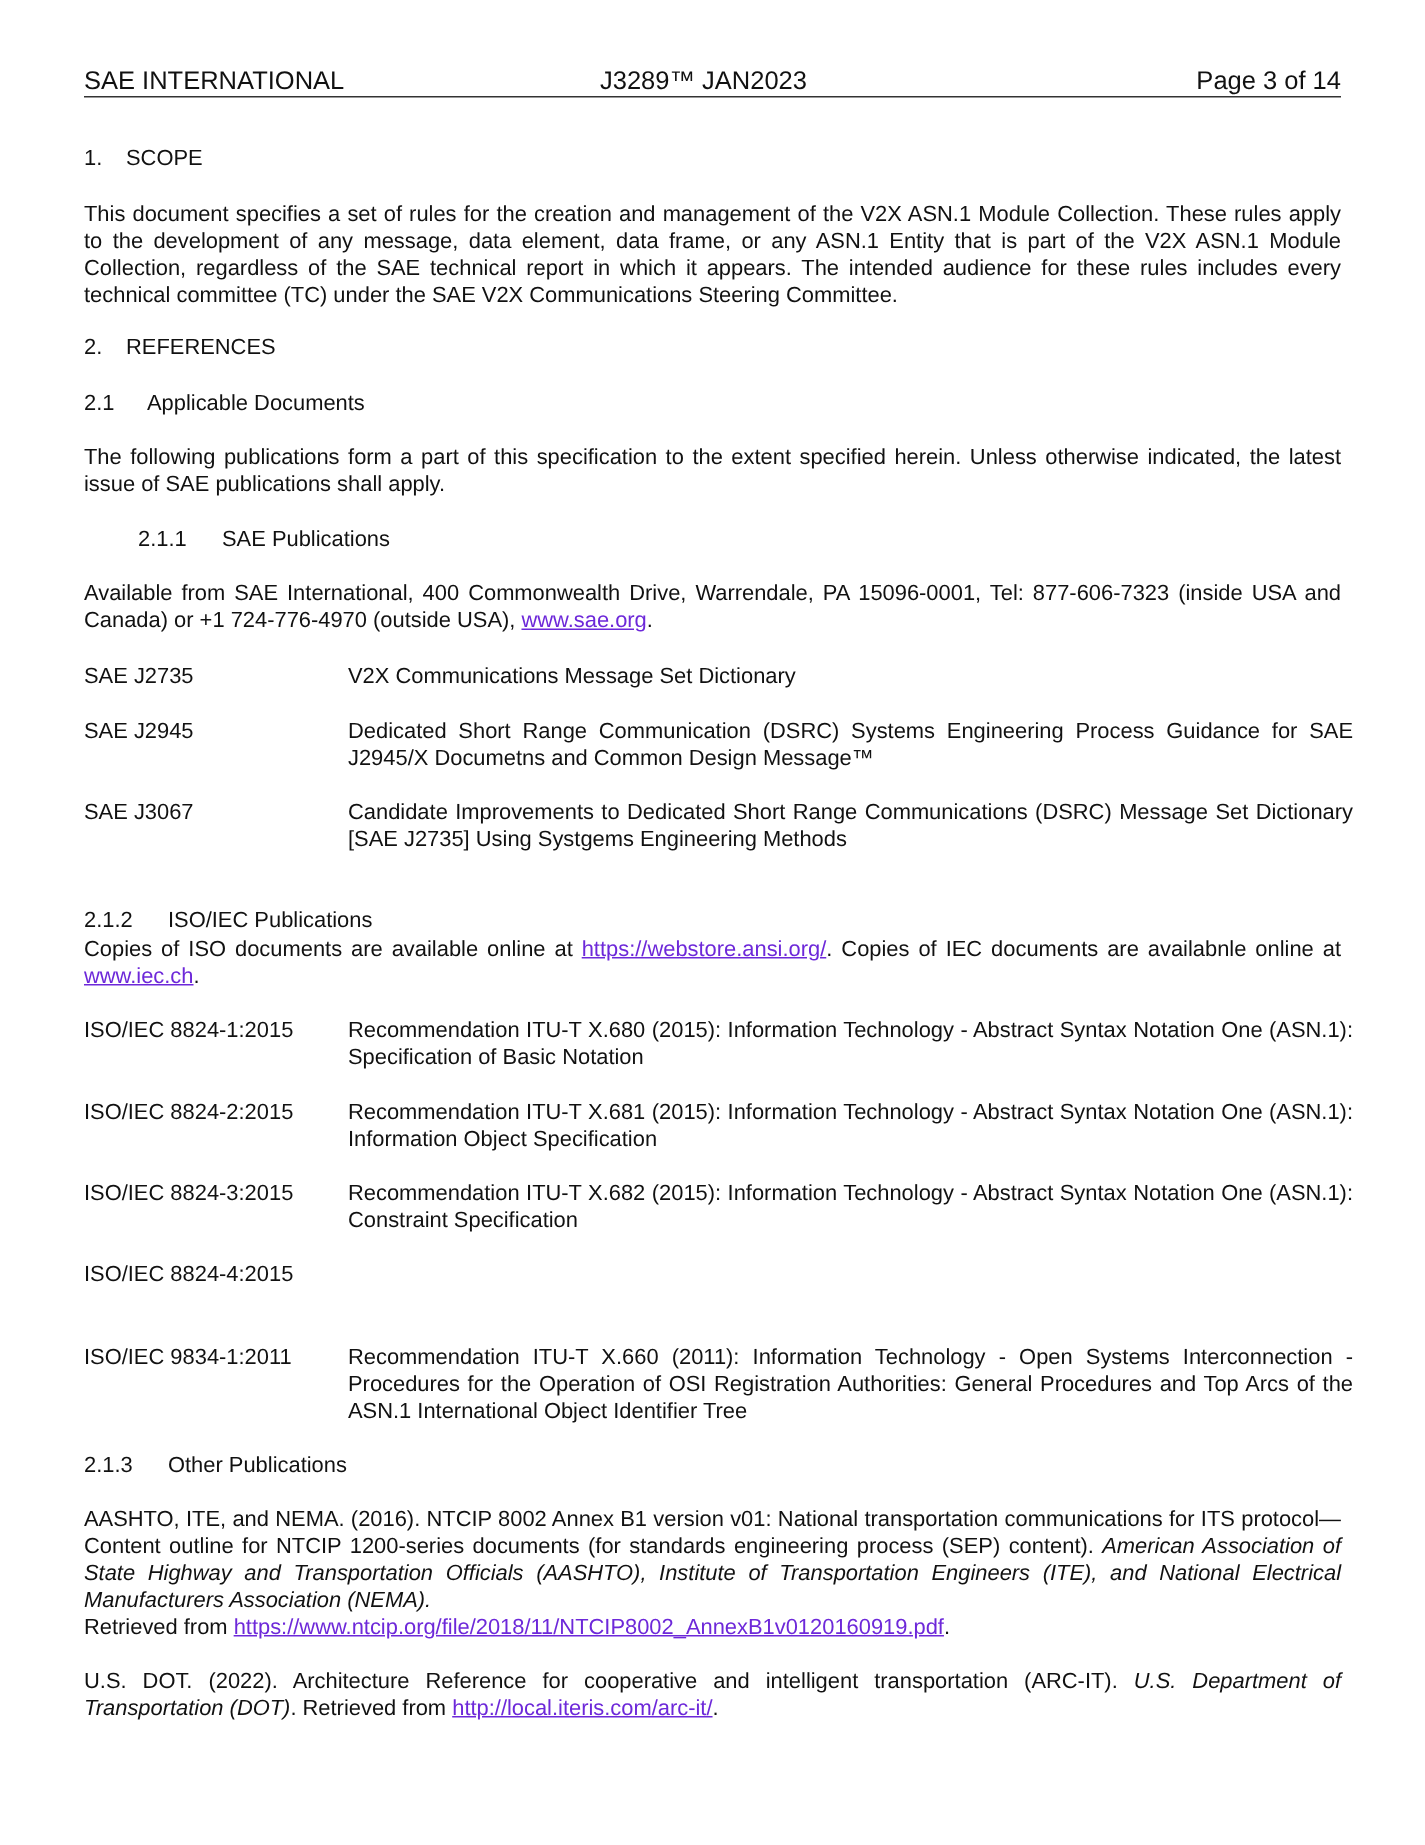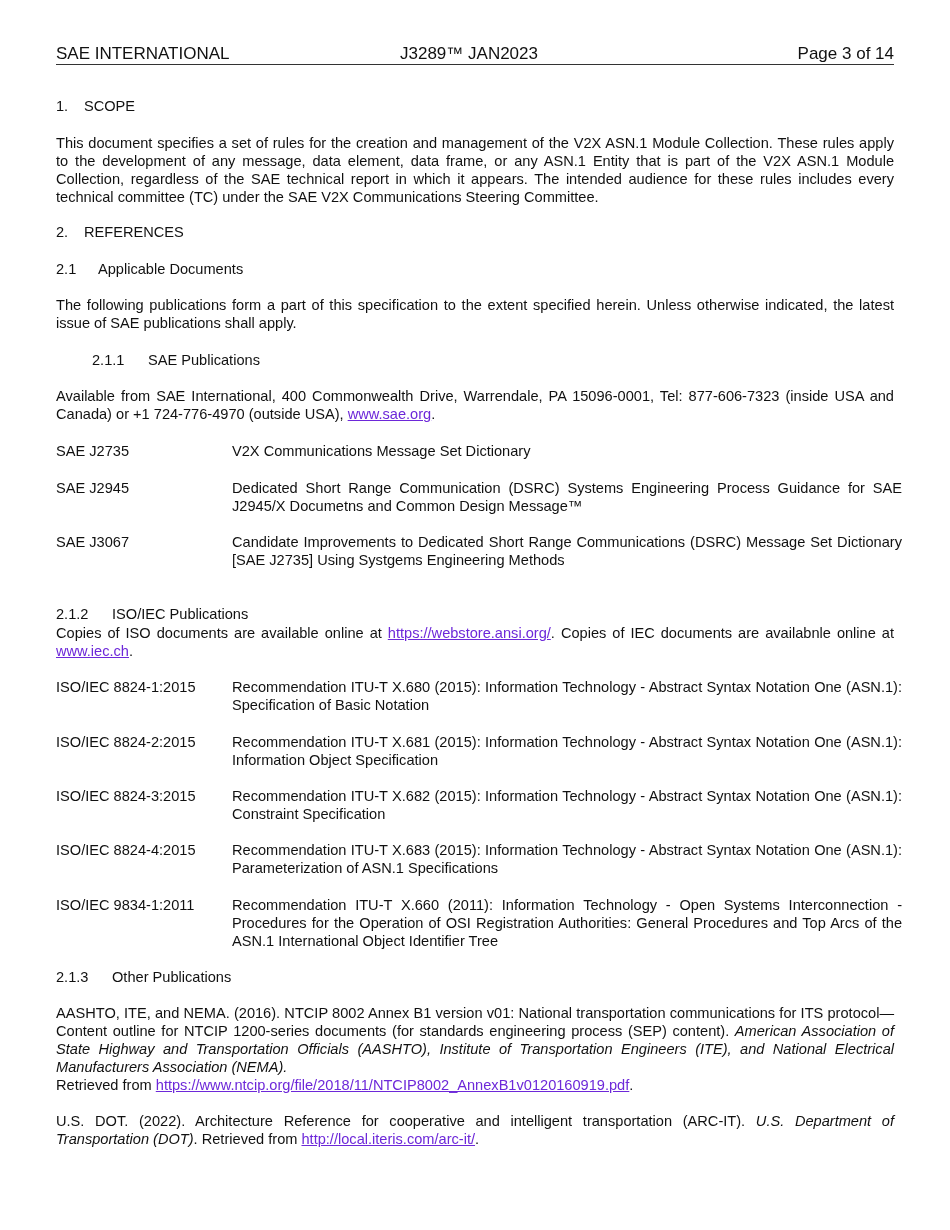--- a/index.html
+++ b/index.html
@@ -81,21 +81,20 @@
   <div class="ref" style="top:733px; height:36px;">
     <span class="code">ISO/IEC 8824-2:2015</span>
     <span class="desc">Recommendation ITU-T X.681 (2015): Information Technology - Abstract Syntax Notation One (ASN.1): Information Object Specification</span>
   </div>
   <div class="ref" style="top:787px; height:36px;">
     <span class="code">ISO/IEC 8824-3:2015</span>
     <span class="desc">Recommendation ITU-T X.682 (2015): Information Technology - Abstract Syntax Notation One (ASN.1): Constraint Specification</span>
   </div>
   <div class="ref" style="top:841px; height:36px;">
     <span class="code">ISO/IEC 8824-4:2015</span>
-    <span class="desc">Recommendation ITU-T X.683 (2015): Information Technology - Abstract Syntax Notation One (ASN.1): Parameterization of ASN.1 Specifications</span>
   </div>
   <div class="ref" style="top:896px; height:54px;">
     <span class="code">ISO/IEC 9834-1:2011</span>
     <span class="desc">Recommendation ITU-T X.660 (2011): Information Technology - Open Systems Interconnection - Procedures for the Operation of OSI Registration Authorities: General Procedures and Top Arcs of the ASN.1 International Object Identifier Tree</span>
   </div>
 
   <div class="blk" style="top:968px;">
     <span class="h4n">2.1.3</span><span>Other Publications</span>
   </div>
 

